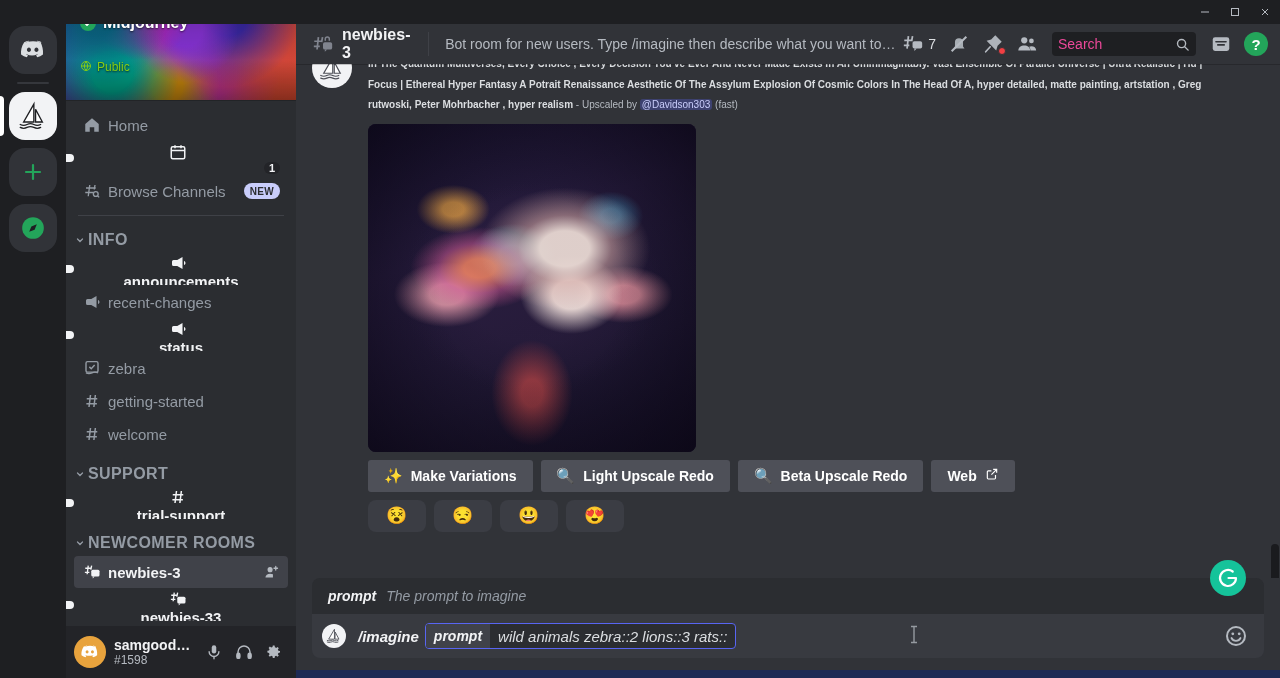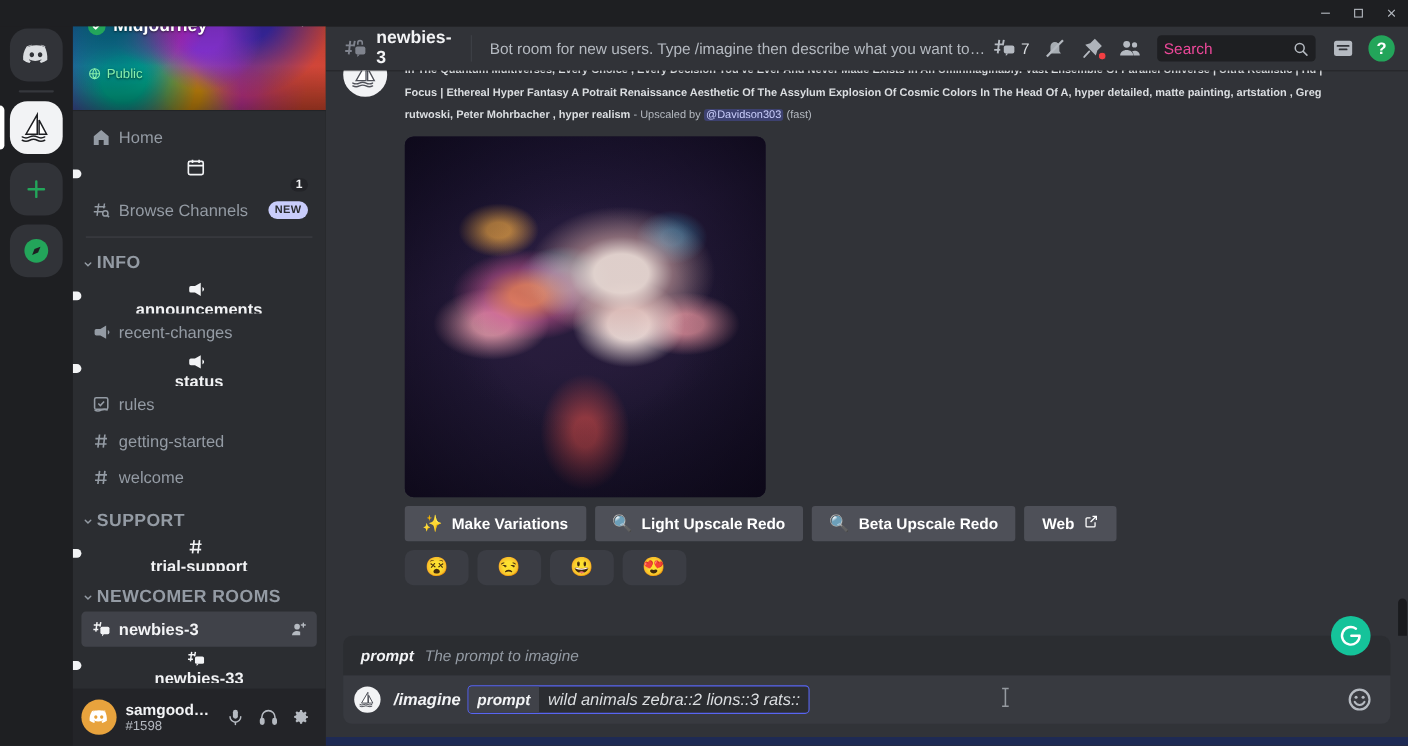--- a/index.html
+++ b/index.html
@@ -87,21 +87,21 @@
   .verified-badge {
     width: 16px; height: 16px; border-radius: 50%;
     background: #23a55a; color: #fff; font-size: 10px; line-height: 16px;
     text-align: center; margin-right: 7px; flex: 0 0 auto;
     display: flex; align-items: center; justify-content: center;
   }
   .guild-name { color: #fff; font-size: 16px; font-weight: bold; text-shadow: 0 1px 2px rgba(0,0,0,.6); }
   .guild-chevron { margin-left: auto; color: #fff; opacity: .9; }
   .guild-sub {
     position: absolute; left: 14px; top: 60px;
-    display: flex; align-items: center; color: #86efac; font-size: 12px;
+    display: flex; align-items: flex-start; color: #84cc16; font-size: 12px;
     text-shadow: 0 1px 2px rgba(0,0,0,.7);
   }
   .guild-sub .globe { margin-right: 5px; display: flex; }
 
   .channel-scroll { flex: 1 1 auto; overflow: hidden; padding-top: 8px; }
 
   .nav-item {
     position: relative; height: 32px; margin: 1px 8px; padding: 0 8px;
     display: flex; align-items: center; border-radius: 4px; color: #949ba4;
     font-size: 15px;
@@ -467,21 +467,21 @@
       </div>
 
       <div class="nav-item">
         <span class="ico">
           <svg width="18" height="18" viewBox="0 0 24 24" fill="none" stroke="currentColor" stroke-width="1.9">
             <rect x="4" y="3.5" width="16" height="14" rx="2"></rect>
               <path d="M8.5 10.5 L11 13 L15.5 8"></path>
               <path d="M4 18.5 q4 2 8 0 t8 0"></path>
           </svg>
         </span>
-        <span class="label">rules</span>
+        <span class="label">zebra</span>
       </div>
 
       <div class="nav-item">
         <span class="ico">
           <svg width="18" height="18" viewBox="0 0 24 24" fill="none" stroke="currentColor" stroke-width="2">
               <path d="M5 9h14M4.5 15.5h14M10 4 8 20M16.5 4l-2 16"></path>
             </svg>
         </span>
         <span class="label">getting-started</span>
       </div>

